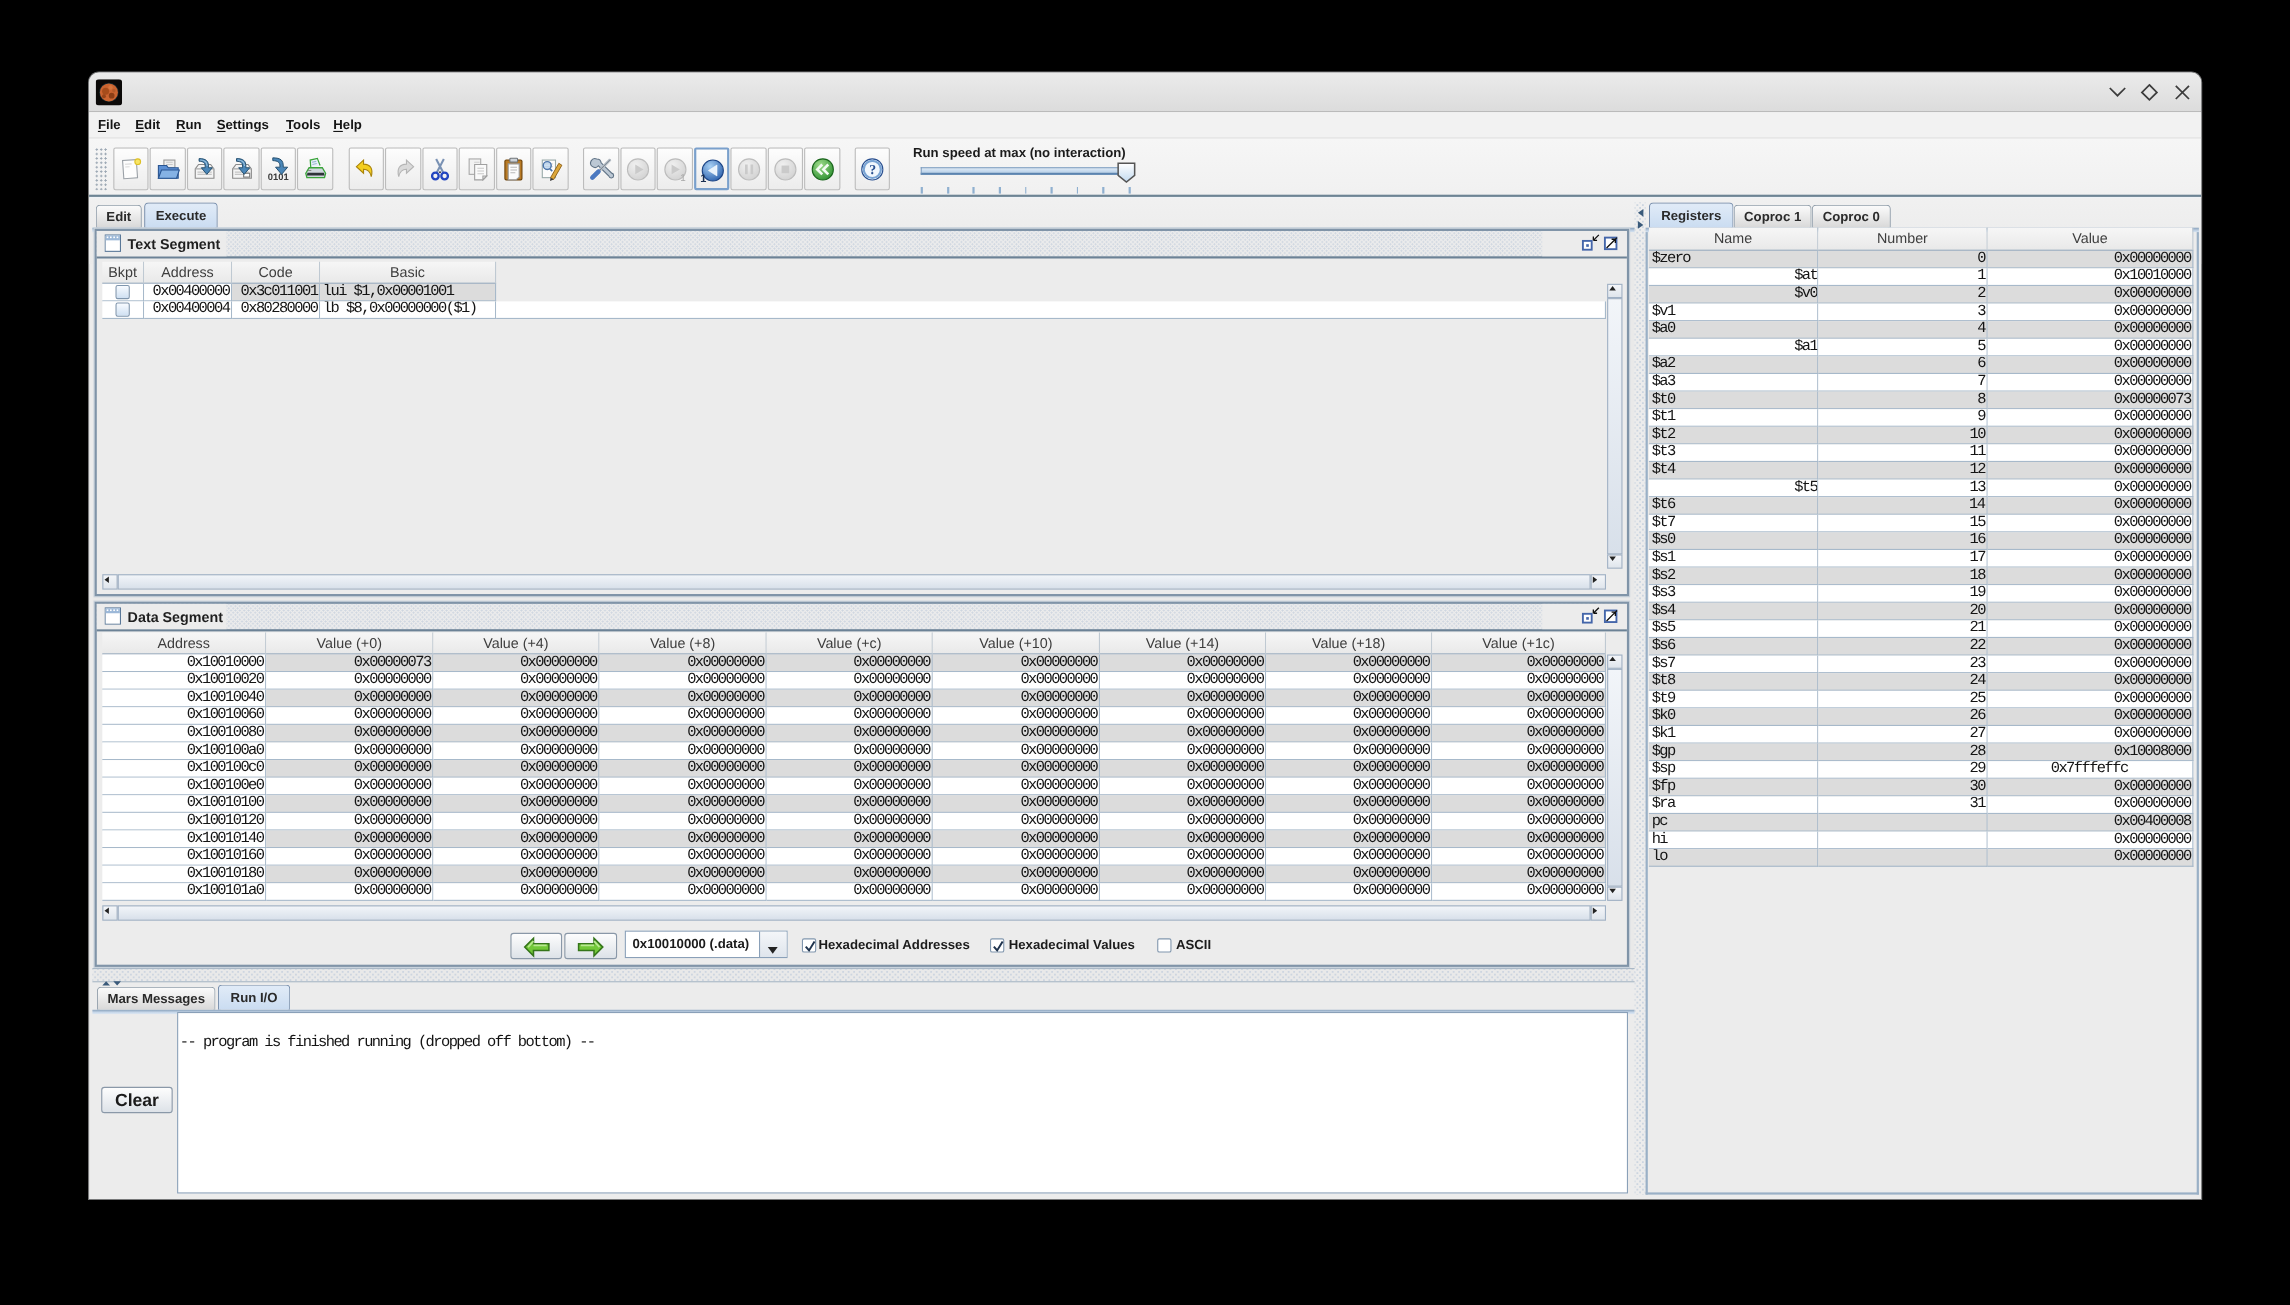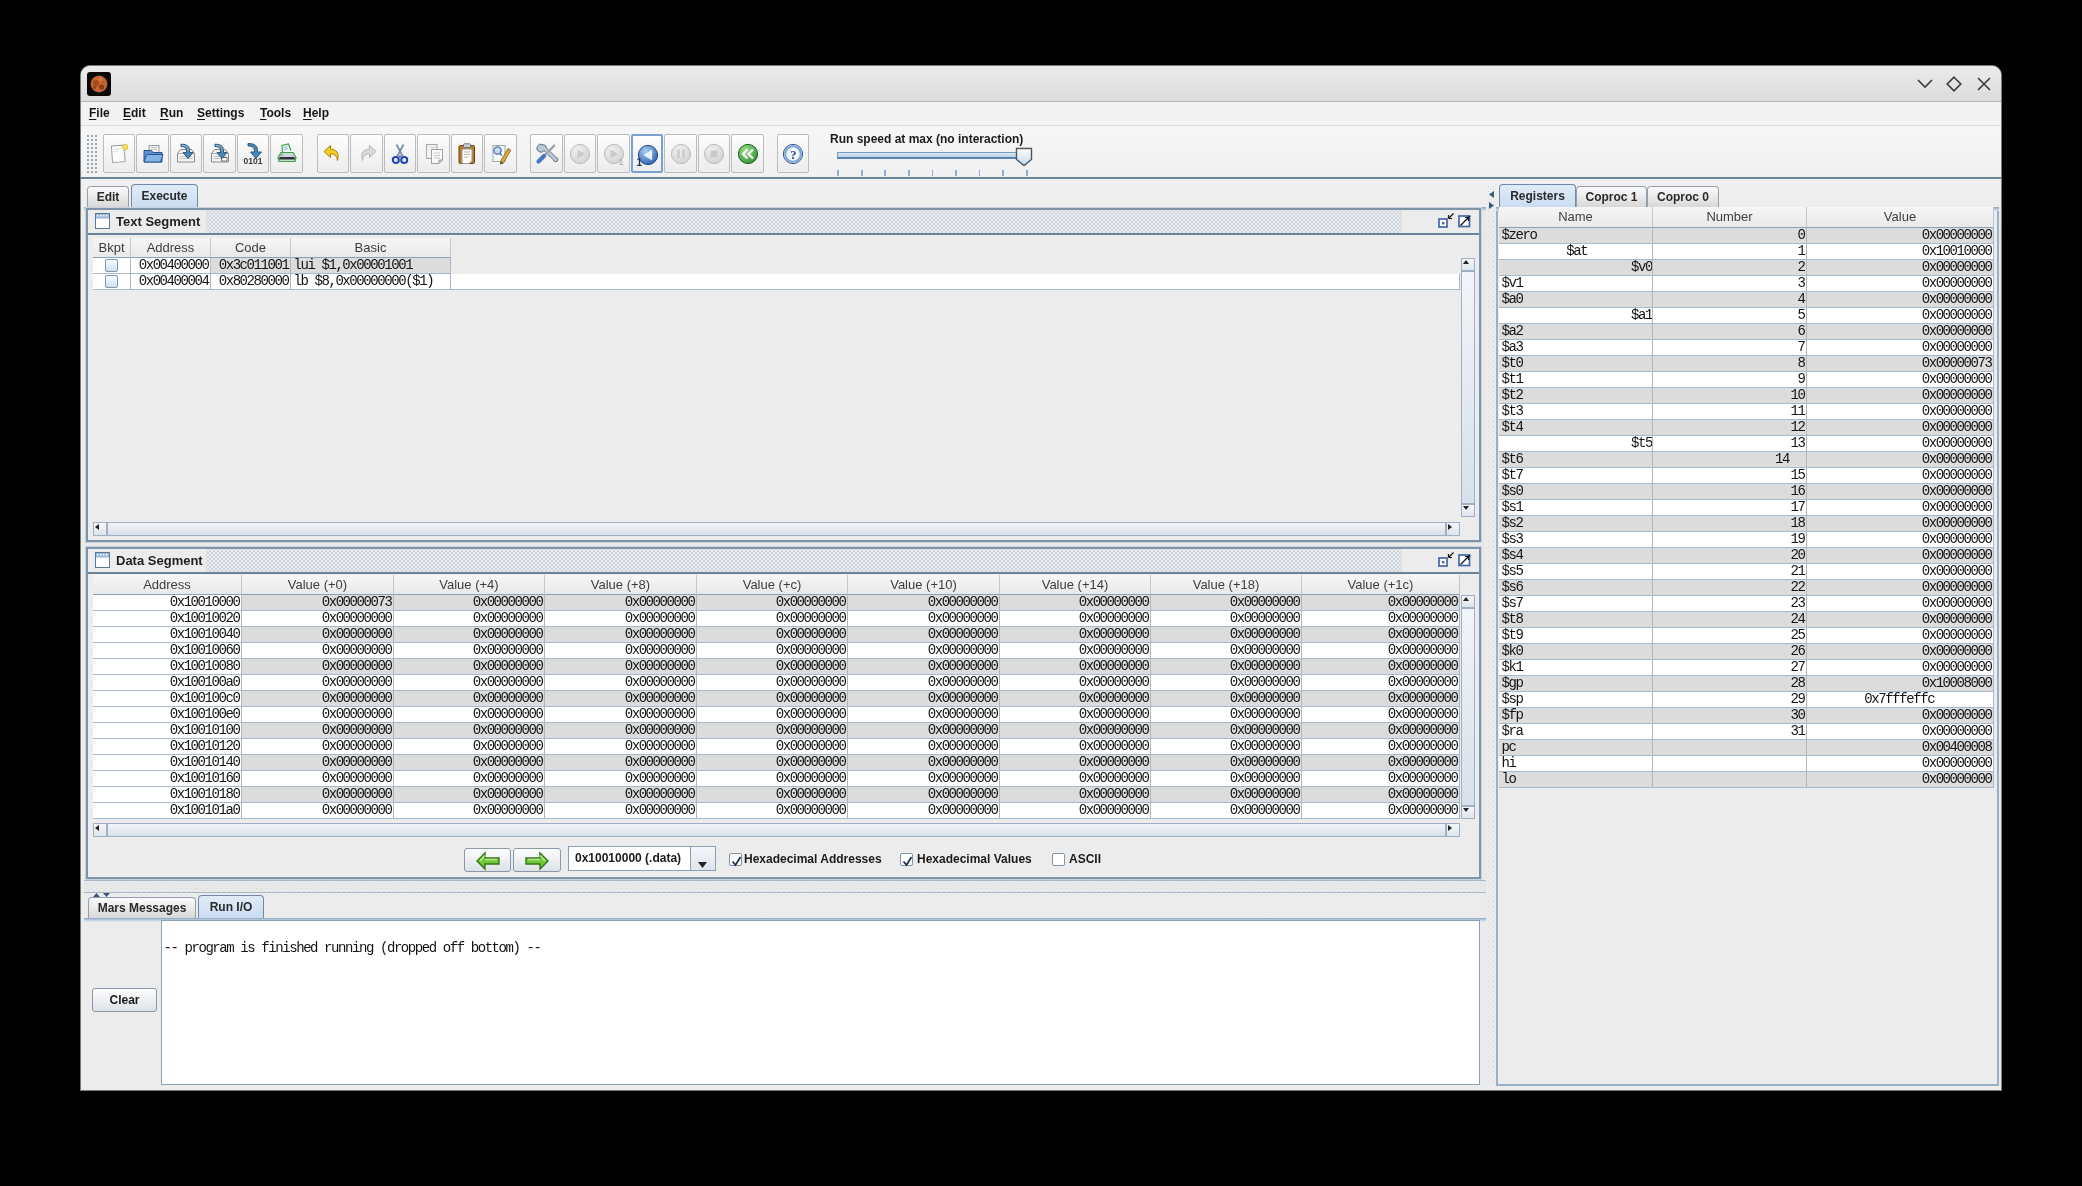--- a/index.html
+++ b/index.html
@@ -57,21 +57,21 @@
 .sbbtn{position:absolute;background:linear-gradient(#f4f6f9,#dfe5ec);
   border:1px solid #9fb0c4}
 .sbbtn svg{position:absolute;left:0;top:0}
 
 .cb{position:absolute;width:13px;height:13px;background:#fff;
   border:1px solid #8096ad;border-radius:2px}
 .cbb{background:linear-gradient(#f8fbff,#cfe0f2)}
 .lbl{position:absolute;font-size:12px;font-weight:bold;color:#1b1b1b;white-space:pre}
 .btn{position:absolute;border:1px solid #8a98a8;border-radius:3px;
   background:linear-gradient(#fdfdfd,#dde2e8);text-align:center;
-  font-size:12px;font-weight:bold;color:#1b1b1b}
+  font-size:16px;font-weight:bold;color:#1b1b1b}
 </style></head><body>
 <div id="win">
     <div id="titlebar" class="abs"></div>
     <div class="abs" style="left:6px;top:6px;width:24px;height:24px"><svg width="24" height="24" viewBox="0 0 24 24">
         <rect x="0" y="0" width="24" height="24" rx="3" fill="#0b0908"></rect>
         <circle cx="12" cy="12" r="8.8" fill="#1a3038" opacity="0.9"></circle>
         <circle cx="12" cy="12" r="8.2" fill="#cb6430"></circle>
         <circle cx="9" cy="11" r="3.2" fill="#a04818" opacity="0.85"></circle>
         <circle cx="14.5" cy="15" r="2.6" fill="#7a3410" opacity="0.8"></circle>
         <circle cx="13.5" cy="7.5" r="2" fill="#d87840" opacity="0.9"></circle>
@@ -585,21 +585,21 @@
     <div class="abs" style="left:1406.5px;top:130px"><svg width="7" height="9" viewBox="0 0 7 9">
         <path d="M1 1 L1 8 L6 4.5 Z" fill="#3a5a7a"></path>
       </svg></div>
     <div class="abs " style="left:1415px;top:145px;width:503px;height:875px;background:#ececec;border:2px solid #9ab0c6;border-top:none"></div>
     <div class="hdrcell" style="left:1418px;top:141px;width:154px;height:20.5px;line-height:20.5px">Name</div>
     <div class="hdrcell" style="left:1572px;top:141px;width:154px;height:20.5px;line-height:20.5px">Number</div>
     <div class="hdrcell" style="left:1726px;top:141px;width:187px;height:20.5px;line-height:20.5px">Value</div>
     <div class="gridcell mono gray" style="left:1418px;top:161.5px;width:154px;height:16px;line-height:15.5px;padding-left:2.5px;text-align:left">$zero</div>
     <div class="gridcell mono gray" style="left:1572px;top:161.5px;width:154px;height:16px;line-height:15.5px;padding-right:1.5px;text-align:right">0</div>
     <div class="gridcell mono gray" style="left:1726px;top:161.5px;width:187px;height:16px;line-height:15.5px;padding-right:1.5px;text-align:right">0x00000000</div>
-    <div class="gridcell mono white" style="left:1418px;top:177.5px;width:154px;height:16px;line-height:15.5px;padding-left:2.5px;text-align:center">$at</div>
+    <div class="gridcell mono white" style="left:1418px;top:177.5px;width:154px;height:16px;line-height:15.5px;padding-left:2.5px;text-align:right">$at</div>
     <div class="gridcell mono white" style="left:1572px;top:177.5px;width:154px;height:16px;line-height:15.5px;padding-right:1.5px;text-align:right">1</div>
     <div class="gridcell mono white" style="left:1726px;top:177.5px;width:187px;height:16px;line-height:15.5px;padding-right:1.5px;text-align:right">0x10010000</div>
     <div class="gridcell mono gray" style="left:1418px;top:193.5px;width:154px;height:16px;line-height:15.5px;padding-left:2.5px;text-align:right">$v0</div>
     <div class="gridcell mono gray" style="left:1572px;top:193.5px;width:154px;height:16px;line-height:15.5px;padding-right:1.5px;text-align:right">2</div>
     <div class="gridcell mono gray" style="left:1726px;top:193.5px;width:187px;height:16px;line-height:15.5px;padding-right:1.5px;text-align:right">0x00000000</div>
     <div class="gridcell mono white" style="left:1418px;top:209.5px;width:154px;height:16px;line-height:15.5px;padding-left:2.5px;text-align:left">$v1</div>
     <div class="gridcell mono white" style="left:1572px;top:209.5px;width:154px;height:16px;line-height:15.5px;padding-right:1.5px;text-align:right">3</div>
     <div class="gridcell mono white" style="left:1726px;top:209.5px;width:187px;height:16px;line-height:15.5px;padding-right:1.5px;text-align:right">0x00000000</div>
     <div class="gridcell mono gray" style="left:1418px;top:225.5px;width:154px;height:16px;line-height:15.5px;padding-left:2.5px;text-align:left">$a0</div>
     <div class="gridcell mono gray" style="left:1572px;top:225.5px;width:154px;height:16px;line-height:15.5px;padding-right:1.5px;text-align:right">4</div>
@@ -625,21 +625,21 @@
     <div class="gridcell mono white" style="left:1418px;top:337.5px;width:154px;height:16px;line-height:15.5px;padding-left:2.5px;text-align:left">$t3</div>
     <div class="gridcell mono white" style="left:1572px;top:337.5px;width:154px;height:16px;line-height:15.5px;padding-right:1.5px;text-align:right">11</div>
     <div class="gridcell mono white" style="left:1726px;top:337.5px;width:187px;height:16px;line-height:15.5px;padding-right:1.5px;text-align:right">0x00000000</div>
     <div class="gridcell mono gray" style="left:1418px;top:353.5px;width:154px;height:16px;line-height:15.5px;padding-left:2.5px;text-align:left">$t4</div>
     <div class="gridcell mono gray" style="left:1572px;top:353.5px;width:154px;height:16px;line-height:15.5px;padding-right:1.5px;text-align:right">12</div>
     <div class="gridcell mono gray" style="left:1726px;top:353.5px;width:187px;height:16px;line-height:15.5px;padding-right:1.5px;text-align:right">0x00000000</div>
     <div class="gridcell mono white" style="left:1418px;top:369.5px;width:154px;height:16px;line-height:15.5px;padding-left:2.5px;text-align:right">$t5</div>
     <div class="gridcell mono white" style="left:1572px;top:369.5px;width:154px;height:16px;line-height:15.5px;padding-right:1.5px;text-align:right">13</div>
     <div class="gridcell mono white" style="left:1726px;top:369.5px;width:187px;height:16px;line-height:15.5px;padding-right:1.5px;text-align:right">0x00000000</div>
     <div class="gridcell mono gray" style="left:1418px;top:385.5px;width:154px;height:16px;line-height:15.5px;padding-left:2.5px;text-align:left">$t6</div>
-    <div class="gridcell mono gray" style="left:1572px;top:385.5px;width:154px;height:16px;line-height:15.5px;padding-right:17px;text-align:right">14</div>
+    <div class="gridcell mono gray" style="left:1572px;top:385.5px;width:154px;height:16px;line-height:15.5px;padding-right:2px;text-align:right">14</div>
     <div class="gridcell mono gray" style="left:1726px;top:385.5px;width:187px;height:16px;line-height:15.5px;padding-right:1.5px;text-align:right">0x00000000</div>
     <div class="gridcell mono white" style="left:1418px;top:401.5px;width:154px;height:16px;line-height:15.5px;padding-left:2.5px;text-align:left">$t7</div>
     <div class="gridcell mono white" style="left:1572px;top:401.5px;width:154px;height:16px;line-height:15.5px;padding-right:1.5px;text-align:right">15</div>
     <div class="gridcell mono white" style="left:1726px;top:401.5px;width:187px;height:16px;line-height:15.5px;padding-right:1.5px;text-align:right">0x00000000</div>
     <div class="gridcell mono gray" style="left:1418px;top:417.5px;width:154px;height:16px;line-height:15.5px;padding-left:2.5px;text-align:left">$s0</div>
     <div class="gridcell mono gray" style="left:1572px;top:417.5px;width:154px;height:16px;line-height:15.5px;padding-right:1.5px;text-align:right">16</div>
     <div class="gridcell mono gray" style="left:1726px;top:417.5px;width:187px;height:16px;line-height:15.5px;padding-right:1.5px;text-align:right">0x00000000</div>
     <div class="gridcell mono white" style="left:1418px;top:433.5px;width:154px;height:16px;line-height:15.5px;padding-left:2.5px;text-align:left">$s1</div>
     <div class="gridcell mono white" style="left:1572px;top:433.5px;width:154px;height:16px;line-height:15.5px;padding-right:1.5px;text-align:right">17</div>
     <div class="gridcell mono white" style="left:1726px;top:433.5px;width:187px;height:16px;line-height:15.5px;padding-right:1.5px;text-align:right">0x00000000</div>

